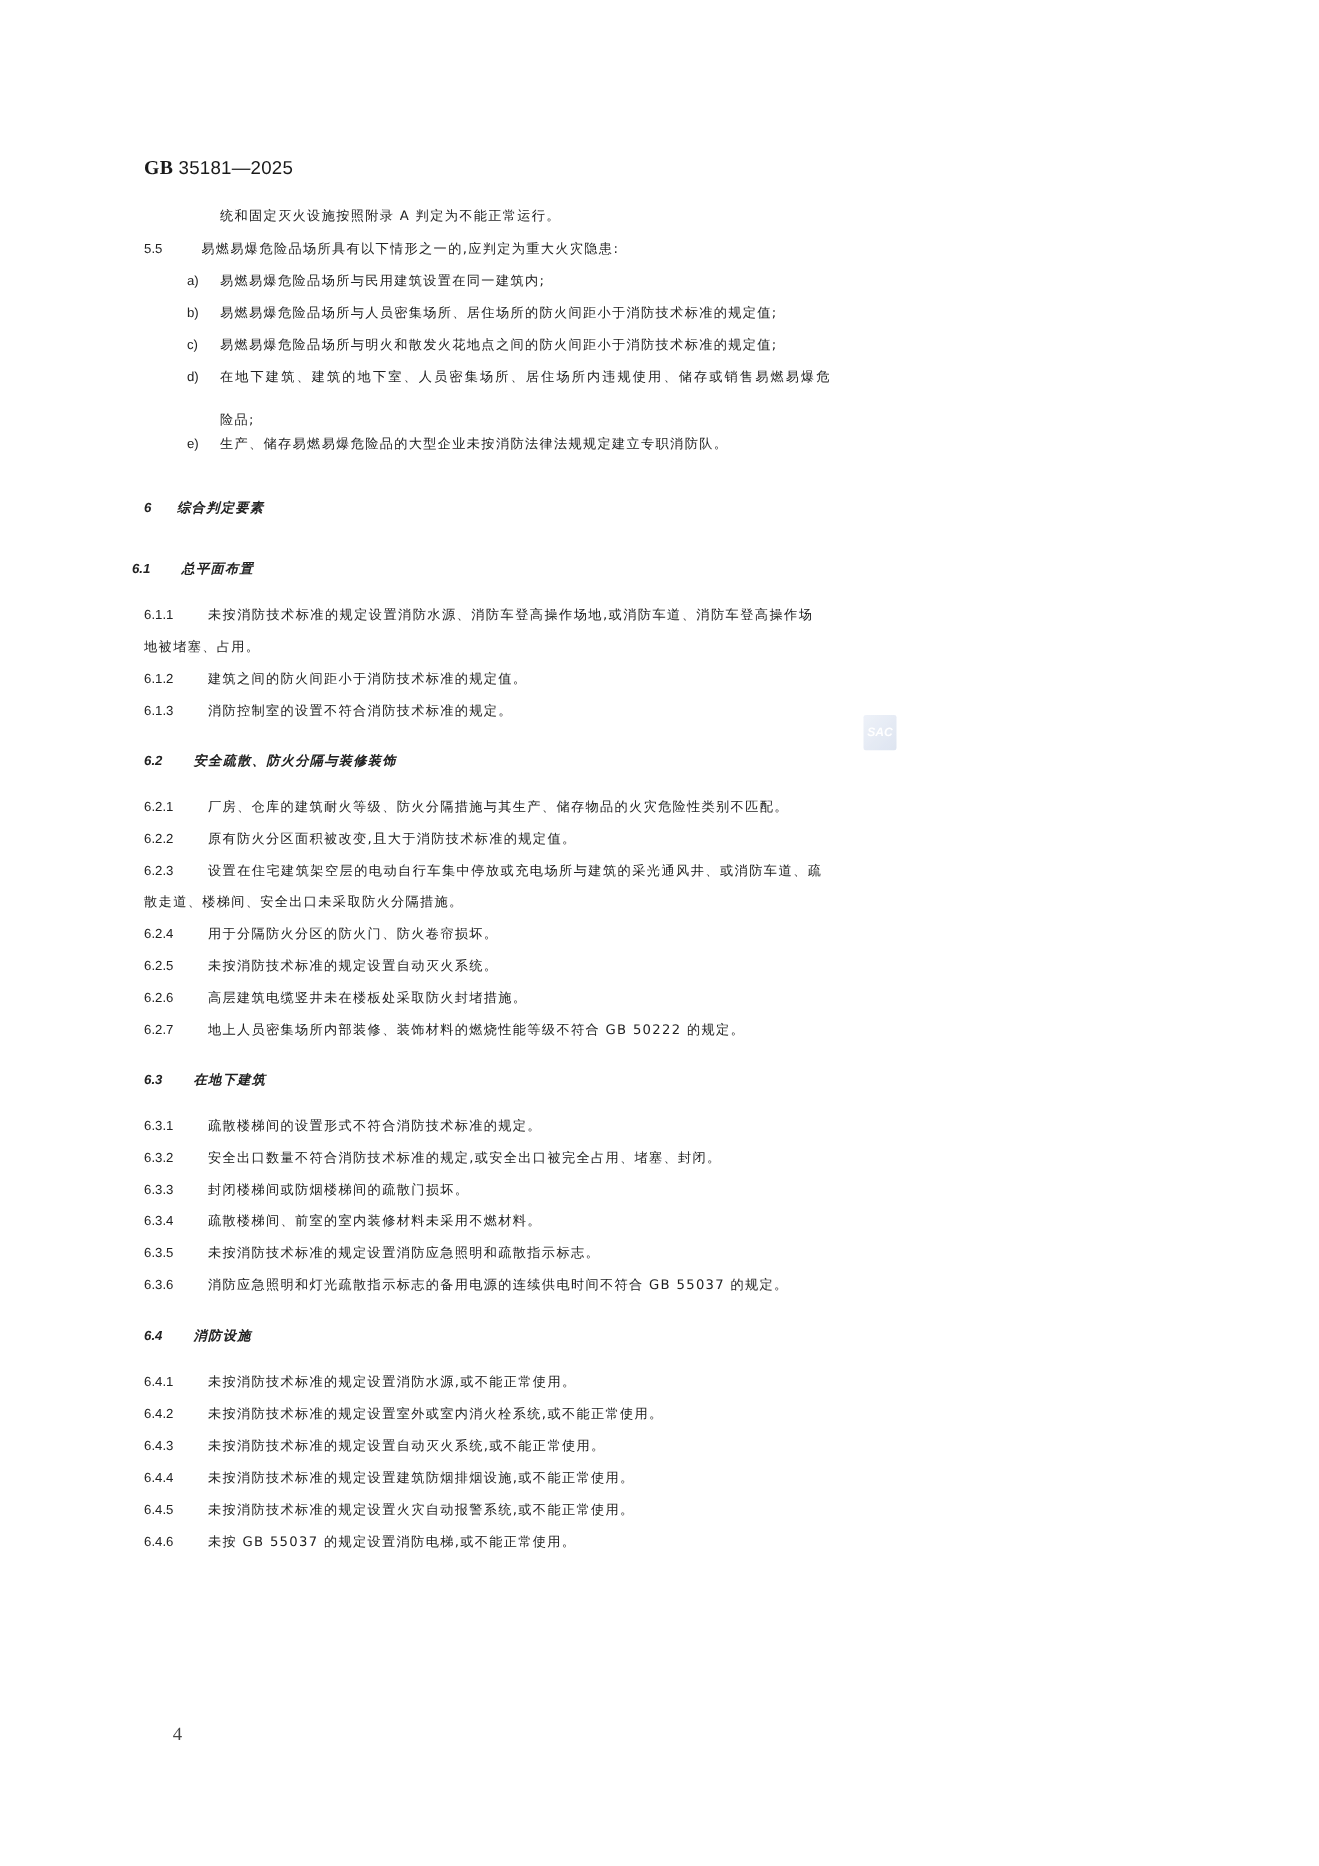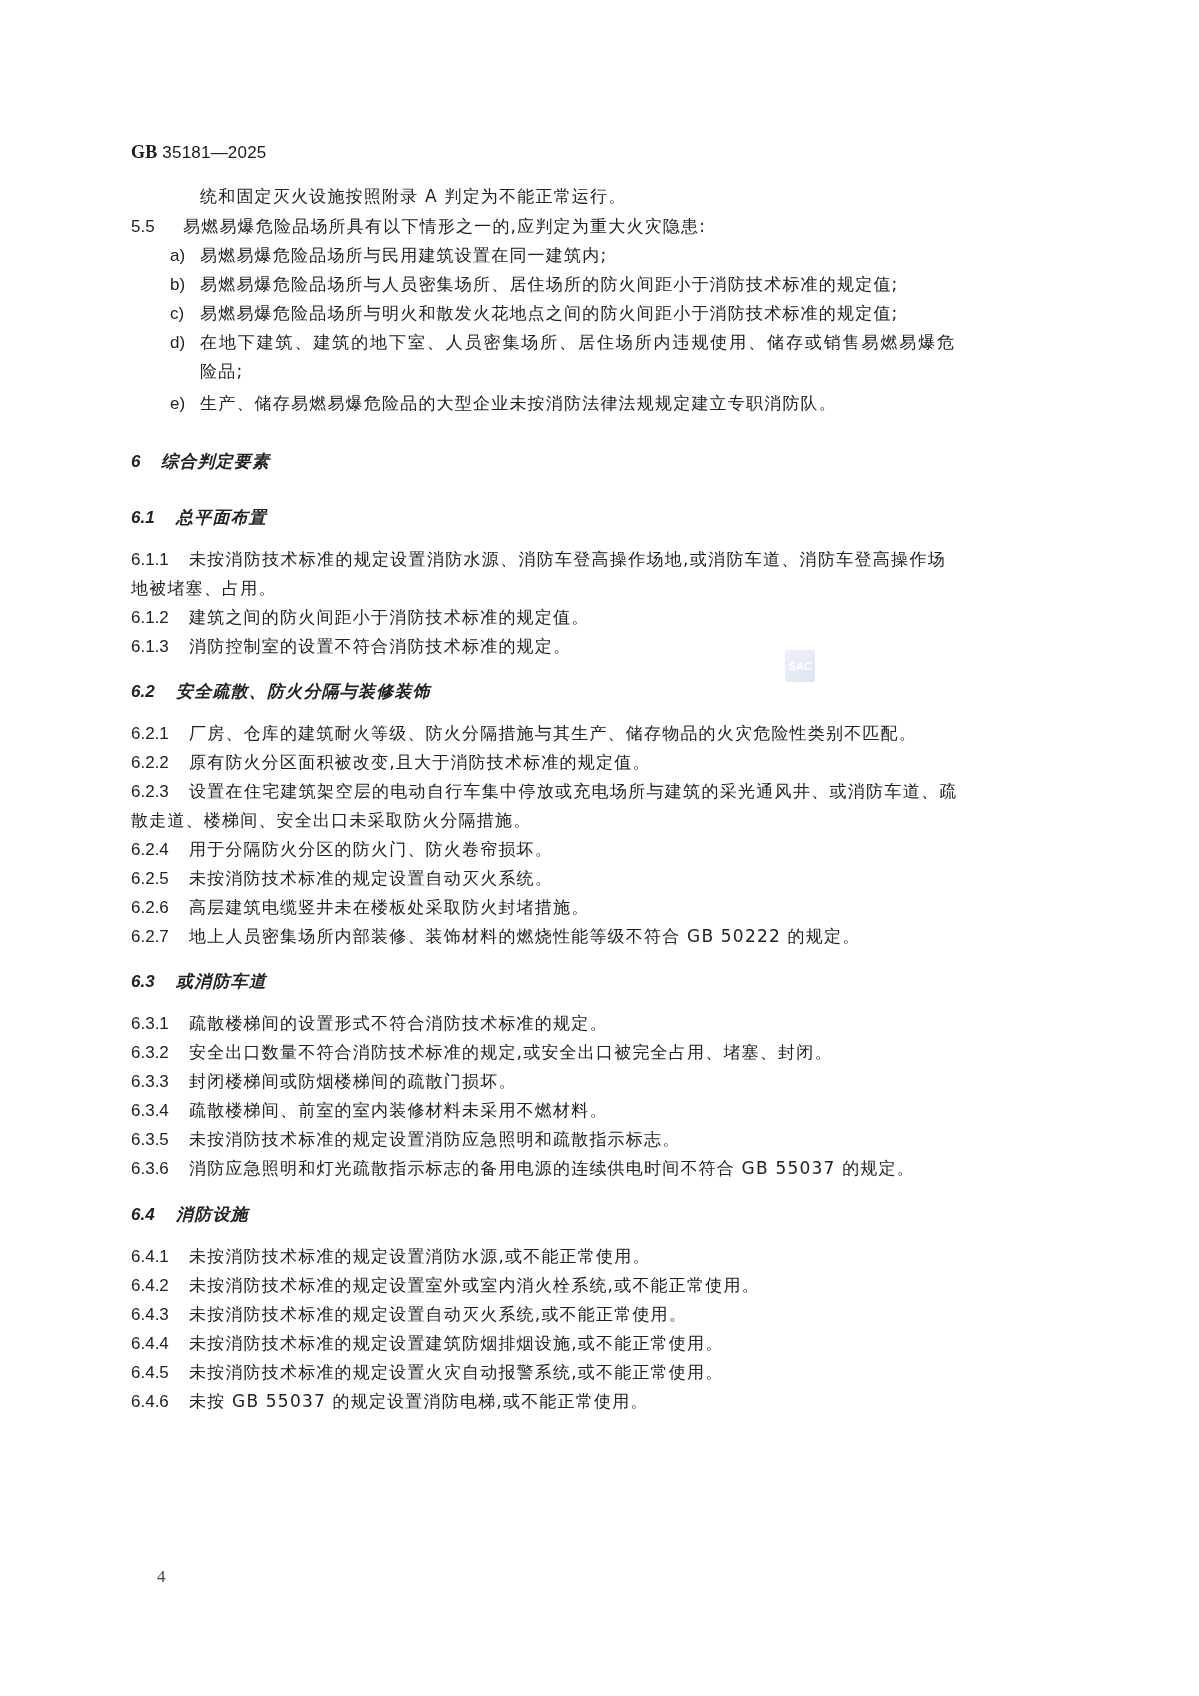--- a/index.html
+++ b/index.html
@@ -9,21 +9,21 @@
     color: #222222;
   }
   .header {
     position: absolute; left: 131px; top: 142px;
     font-family: "Liberation Sans", "DejaVu Sans", sans-serif;
     font-size: 17px; color: #1a1a1a; letter-spacing: 0.2px;
   }
   .header b { font-family: "Liberation Serif", serif; font-weight: bold; font-size: 18px; }
   .line {
     position: absolute; white-space: nowrap;
-    font-size: 17px; line-height: 22px; letter-spacing: 1.2px;
+    font-size: 12px; line-height: 22px; letter-spacing: 1.2px;
     font-family: "DejaVu Sans", "Liberation Sans", sans-serif;
   }
   .num {
     display: inline-block;
     font-family: "Liberation Sans", "DejaVu Sans", sans-serif;
     letter-spacing: 0;
   }
   .h1, .h2 { font-weight: bold; font-style: italic; }
   .page-num {
     position: absolute; left: 157px; top: 1567px;
@@ -55,30 +55,30 @@
 </div>
 <div class="line" style="left:170px;top:273px">
   <span class="num" style="width:30px">b)</span><span>易燃易爆危险品场所与人员密集场所、居住场所的防火间距小于消防技术标准的规定值;</span>
 </div>
 <div class="line" style="left:170px;top:302px">
   <span class="num" style="width:30px">c)</span><span>易燃易爆危险品场所与明火和散发火花地点之间的防火间距小于消防技术标准的规定值;</span>
 </div>
 <div class="line" style="left:170px;top:331px;letter-spacing:1.9px">
   <span class="num" style="width:30px">d)</span><span>在地下建筑、建筑的地下室、人员密集场所、居住场所内违规使用、储存或销售易燃易爆危</span>
 </div>
-<div class="line" style="left:200px;top:360px">险品;</div>
+<div class="line" style="left:200px;top:370px">险品;</div>
 <div class="line" style="left:170px;top:392px">
   <span class="num" style="width:30px">e)</span><span>生产、储存易燃易爆危险品的大型企业未按消防法律法规规定建立专职消防队。</span>
 </div>
 
 <div class="line h1" style="left:131px;top:450px">
   <span class="num" style="width:30px">6</span><span>综合判定要素</span>
 </div>
 
-<div class="line h2" style="left:131px;top:506px">
+<div class="line h2" style="left:120px;top:506px">
   <span class="num" style="width:45px">6.1</span><span>总平面布置</span>
 </div>
 <div class="line" style="left:131px;top:548px;letter-spacing:1.3px">
   <span class="num" style="width:58px">6.1.1</span><span>未按消防技术标准的规定设置消防水源、消防车登高操作场地,或消防车道、消防车登高操作场</span>
 </div>
 <div class="line" style="left:131px;top:577px">地被堵塞、占用。</div>
 <div class="line" style="left:131px;top:606px">
   <span class="num" style="width:58px">6.1.2</span><span>建筑之间的防火间距小于消防技术标准的规定值。</span>
 </div>
 <div class="line" style="left:131px;top:635px">
@@ -107,21 +107,21 @@
   <span class="num" style="width:58px">6.2.5</span><span>未按消防技术标准的规定设置自动灭火系统。</span>
 </div>
 <div class="line" style="left:131px;top:896px">
   <span class="num" style="width:58px">6.2.6</span><span>高层建筑电缆竖井未在楼板处采取防火封堵措施。</span>
 </div>
 <div class="line" style="left:131px;top:925px">
   <span class="num" style="width:58px">6.2.7</span><span>地上人员密集场所内部装修、装饰材料的燃烧性能等级不符合 GB 50222 的规定。</span>
 </div>
 
 <div class="line h2" style="left:131px;top:970px">
-  <span class="num" style="width:45px">6.3</span><span>或消防车道</span>
+  <span class="num" style="width:45px">6.3</span><span>在地下建筑</span>
 </div>
 <div class="line" style="left:131px;top:1012px">
   <span class="num" style="width:58px">6.3.1</span><span>疏散楼梯间的设置形式不符合消防技术标准的规定。</span>
 </div>
 <div class="line" style="left:131px;top:1041px">
   <span class="num" style="width:58px">6.3.2</span><span>安全出口数量不符合消防技术标准的规定,或安全出口被完全占用、堵塞、封闭。</span>
 </div>
 <div class="line" style="left:131px;top:1070px">
   <span class="num" style="width:58px">6.3.3</span><span>封闭楼梯间或防烟楼梯间的疏散门损坏。</span>
 </div>

